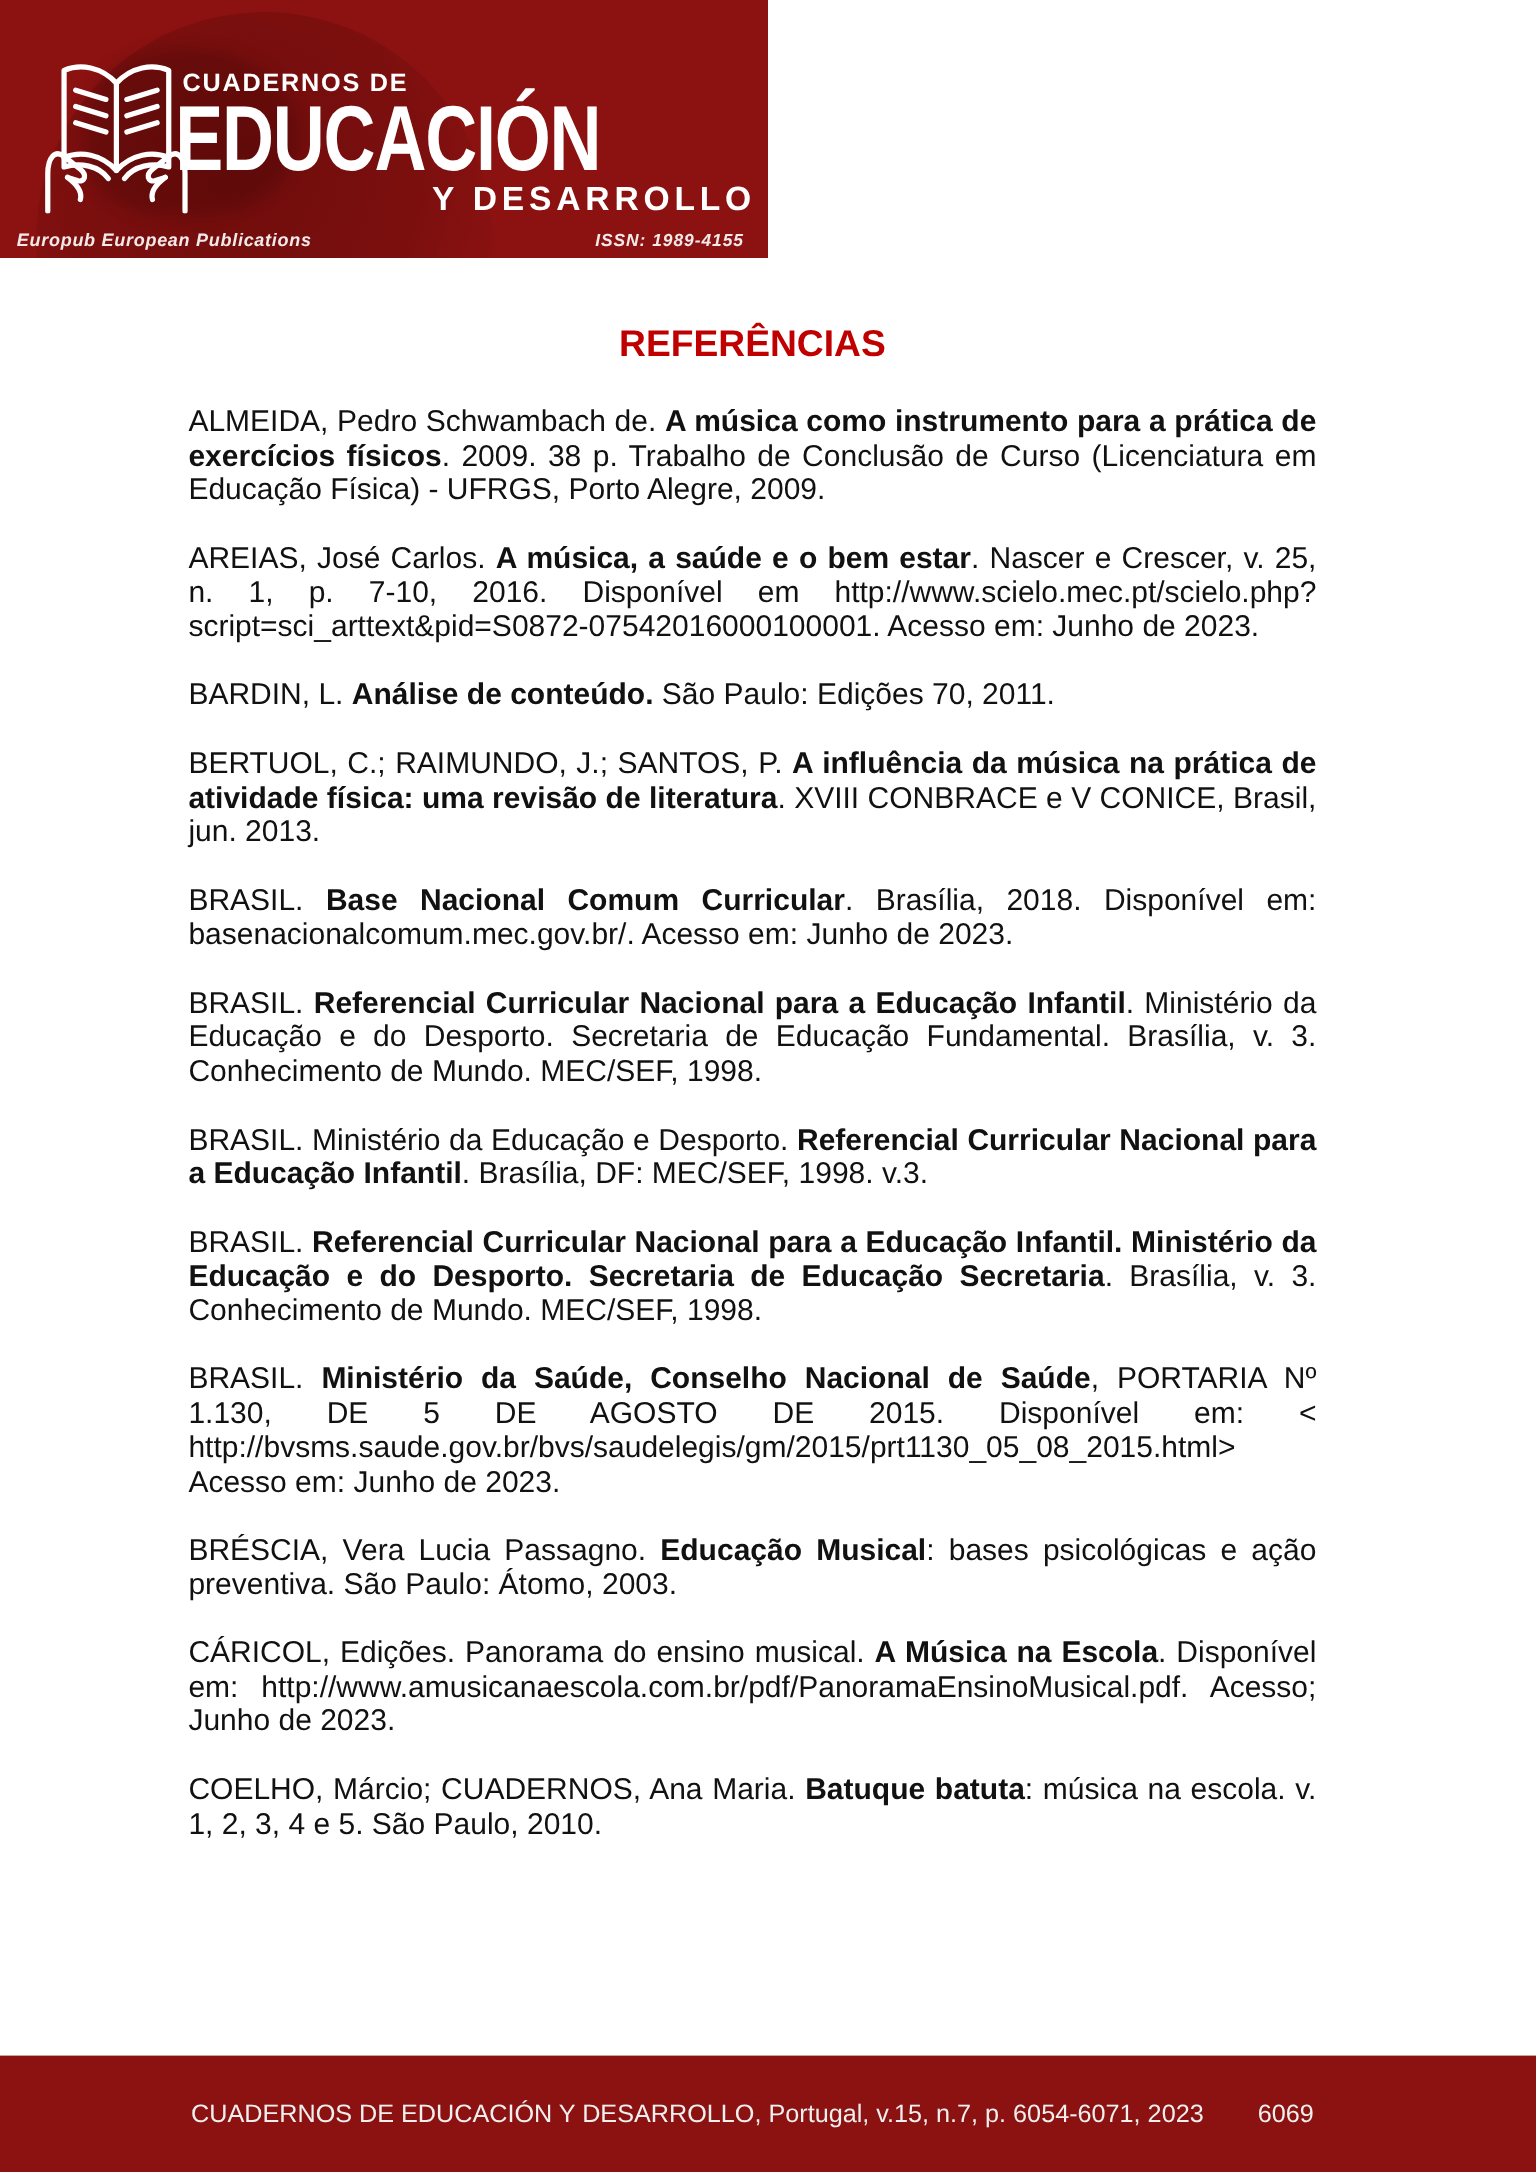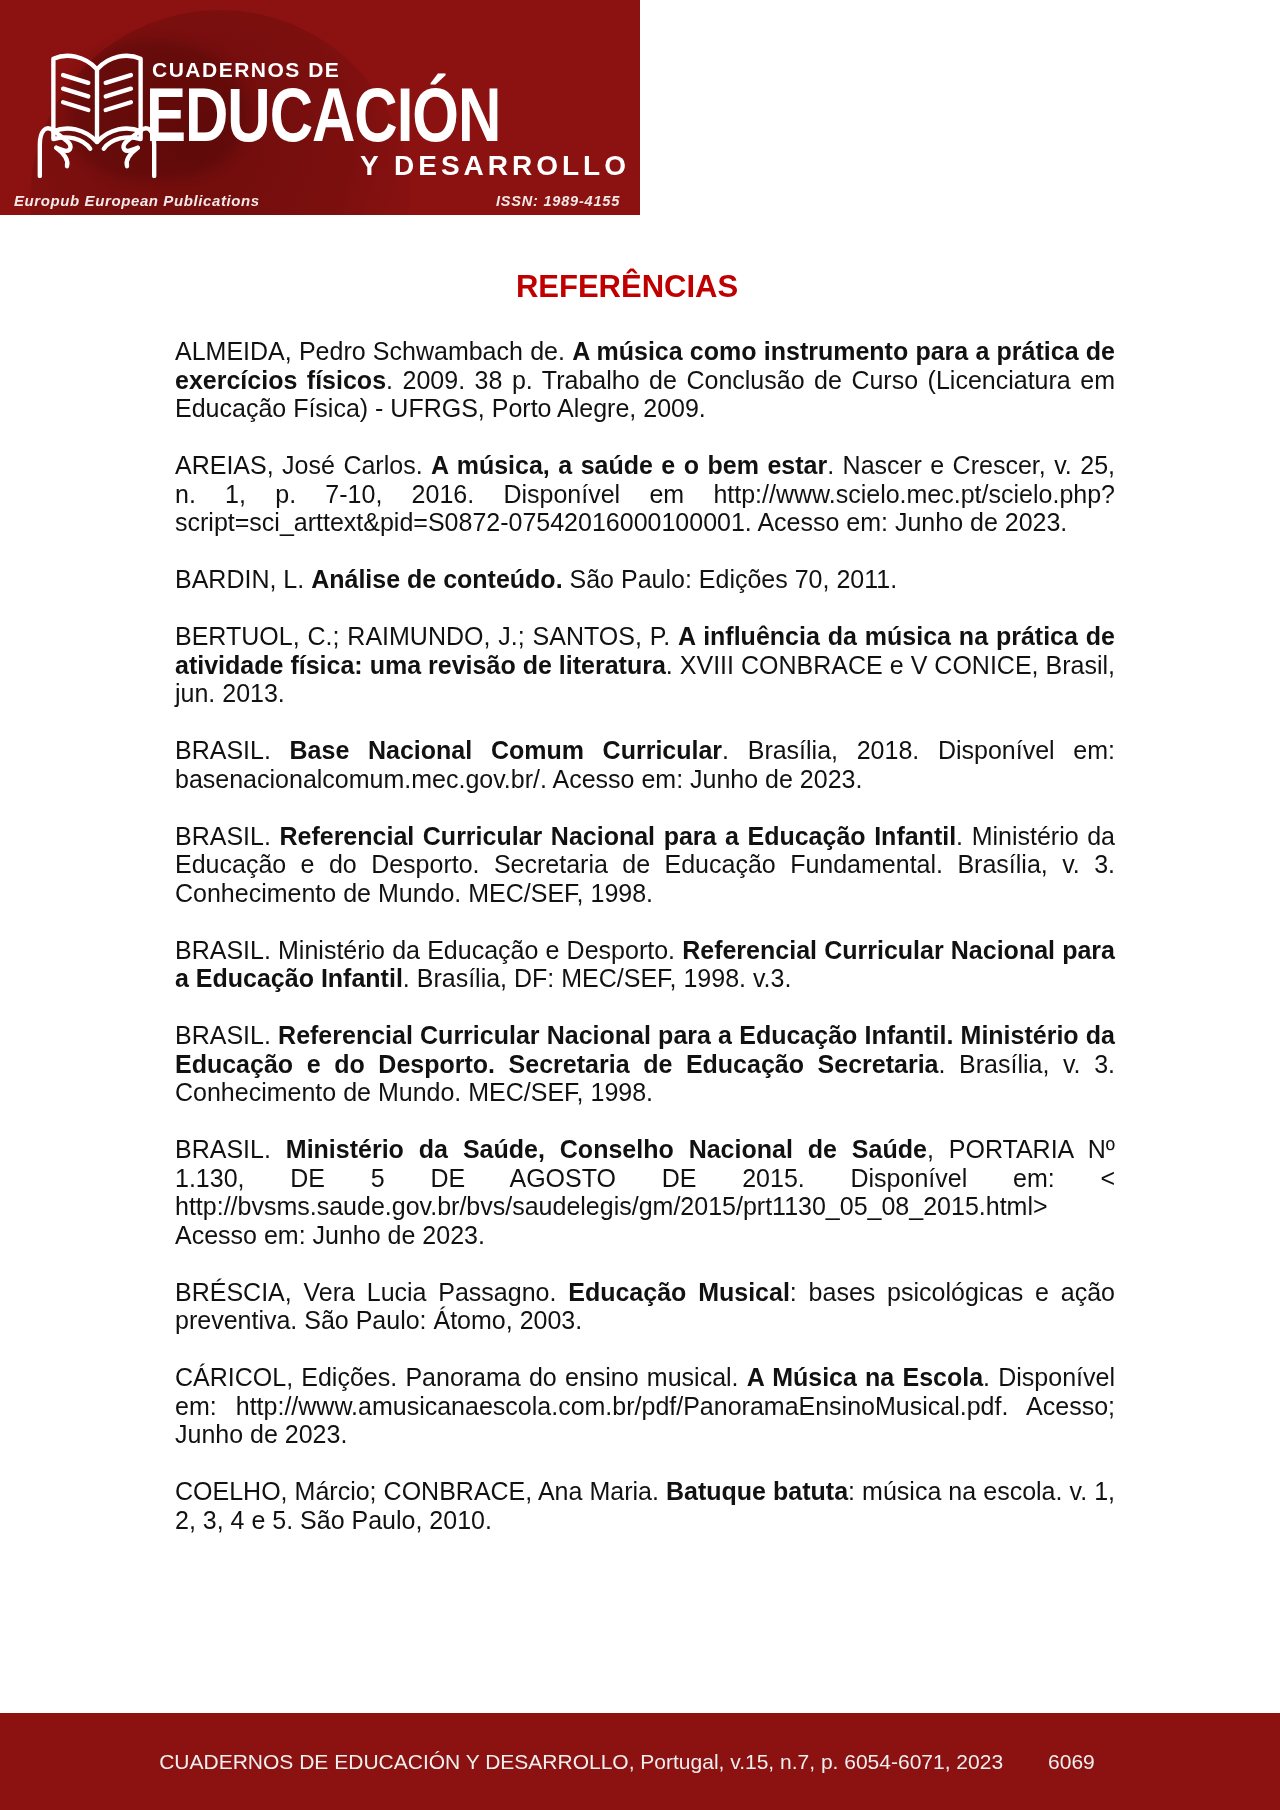--- a/index.html
+++ b/index.html
@@ -51,21 +51,21 @@
     position:absolute;right:20px;bottom:6px;
     font-size:14.5px;font-style:italic;font-weight:bold;letter-spacing:0.8px;color:#F3E9E9;white-space:nowrap;margin-left:21px;
   }
 
   
   .title{
     position:absolute;left:157px;top:270px;width:940px;margin:0;
     text-align:center;font-size:31px;line-height:34px;font-weight:bold;color:var(--title-red);
   }
   .refs{
-    position:absolute;left:157px;top:337px;width:940px;margin-left:18px;
+    position:absolute;left:157px;top:337px;width:940px;
   }
   .ref{
     margin:0 0 28.5px 0;
     font-size:25px;line-height:28.5px;
     text-align:justify;
     overflow-wrap:break-word;word-break:break-word;
     color:var(--body-text);
   }
   .ref b{font-weight:bold;}
 
@@ -117,21 +117,21 @@
     <p class="ref"><span>AREIAS, José Carlos. </span><b>A música, a saúde e o bem estar</b><span>. Nascer e Crescer, v. 25, n. 1, p. 7-10, 2016. Disponível em http://www.scielo.mec.pt/scielo.php?script=sci_arttext&amp;pid=S0872-07542016000100001. Acesso em: Junho de 2023.</span></p>
     <p class="ref"><span>BARDIN, L. </span><b>Análise de conteúdo.</b><span> São Paulo: Edições 70, 2011.</span></p>
     <p class="ref"><span>BERTUOL, C.; RAIMUNDO, J.; SANTOS, P. </span><b>A influência da música na prática de atividade física: uma revisão de literatura</b><span>. XVIII CONBRACE e V CONICE, Brasil, jun. 2013.</span></p>
     <p class="ref"><span>BRASIL. </span><b>Base Nacional Comum Curricular</b><span>. Brasília, 2018. Disponível em: basenacionalcomum.mec.gov.br/. Acesso em: Junho de 2023.</span></p>
     <p class="ref"><span>BRASIL. </span><b>Referencial Curricular Nacional para a Educação Infantil</b><span>. Ministério da Educação e do Desporto. Secretaria de Educação Fundamental. Brasília, v. 3. Conhecimento de Mundo. MEC/SEF, 1998.</span></p>
     <p class="ref"><span>BRASIL. Ministério da Educação e Desporto. </span><b>Referencial Curricular Nacional para a Educação Infantil</b><span>. Brasília, DF: MEC/SEF, 1998. v.3.</span></p>
     <p class="ref"><span>BRASIL. </span><b>Referencial Curricular Nacional para a Educação Infantil. Ministério da Educação e do Desporto. Secretaria de Educação Secretaria</b><span>. Brasília, v. 3. Conhecimento de Mundo. MEC/SEF, 1998.</span></p>
     <p class="ref"><span>BRASIL. </span><b>Ministério da Saúde, Conselho Nacional de Saúde</b><span>, PORTARIA Nº 1.130, DE 5 DE AGOSTO DE 2015. Disponível em: &lt; http://bvsms.saude.gov.br/bvs/saudelegis/gm/2015/prt1130_05_08_2015.html&gt; Acesso em: Junho de 2023.</span></p>
     <p class="ref"><span>BRÉSCIA, Vera Lucia Passagno. </span><b>Educação Musical</b><span>: bases psicológicas e ação preventiva. São Paulo: Átomo, 2003.</span></p>
     <p class="ref"><span>CÁRICOL, Edições. Panorama do ensino musical. </span><b>A Música na Escola</b><span>. Disponível em: http://www.amusicanaescola.com.br/pdf/PanoramaEnsinoMusical.pdf. Acesso; Junho de 2023.</span></p>
-    <p class="ref"><span>COELHO, Márcio; CONBRACE, Ana Maria. </span><b>Batuque batuta</b><span>: música na escola. v. 1, 2, 3, 4 e 5. São Paulo, 2010.</span></p>
+    <p class="ref"><span>COELHO, Márcio; CUADERNOS, Ana Maria. </span><b>Batuque batuta</b><span>: música na escola. v. 1, 2, 3, 4 e 5. São Paulo, 2010.</span></p>
   </main>
 
 <footer class="footer">
   <div class="footer-inner">
     <span>CUADERNOS DE EDUCACIÓN Y DESARROLLO, Portugal, v.15, n.7, p. 6054-6071, 2023</span>
     <span>6069</span>
   </div>
 </footer>
 
 </body></html>

